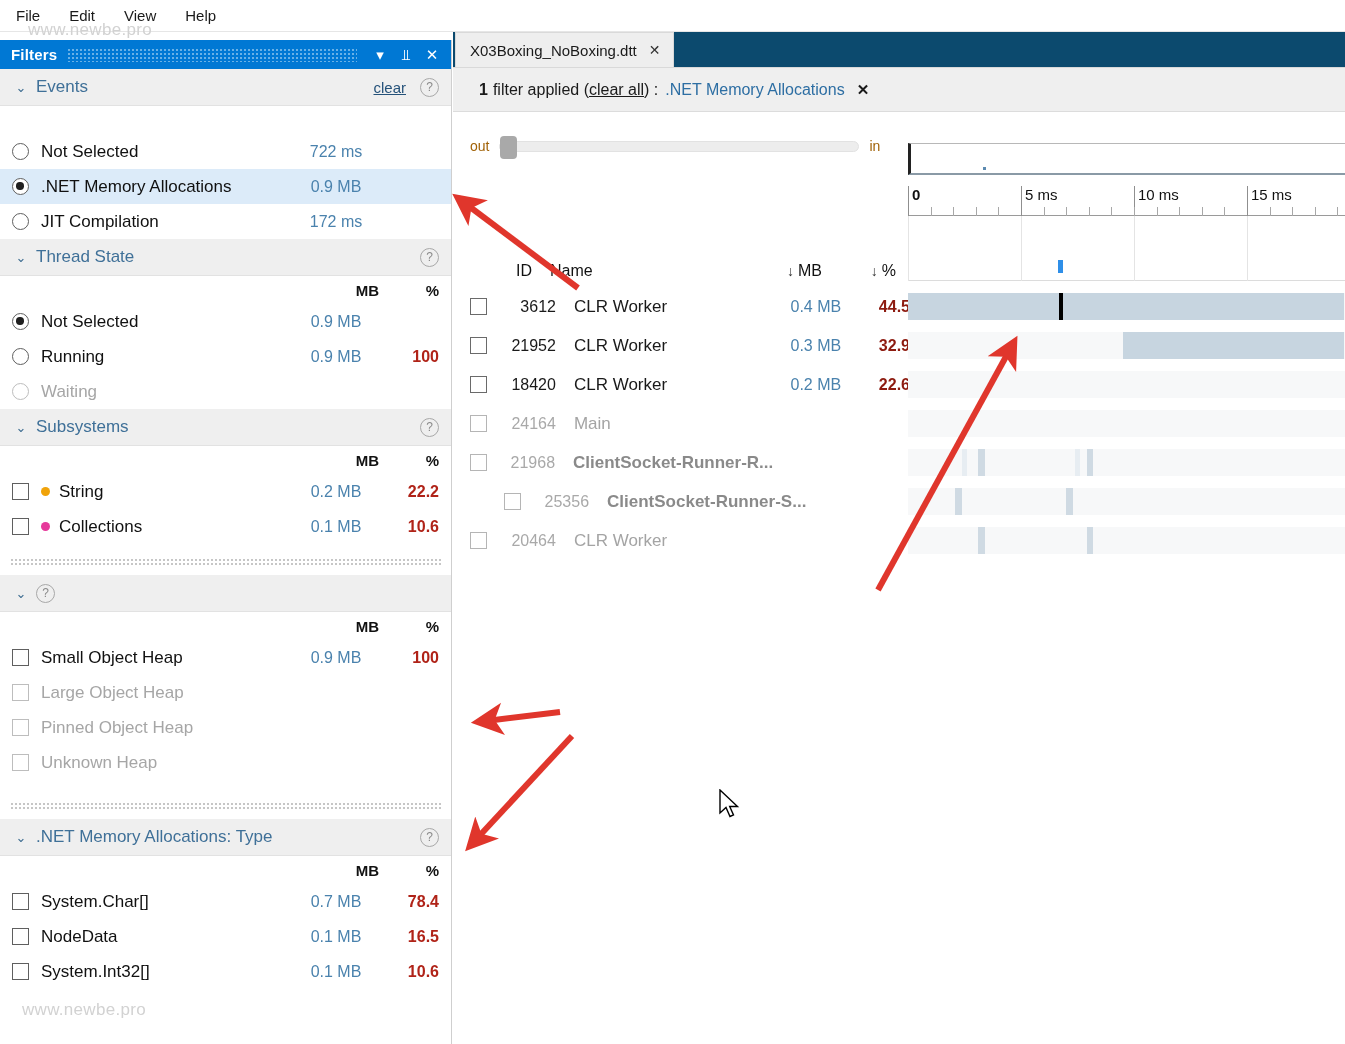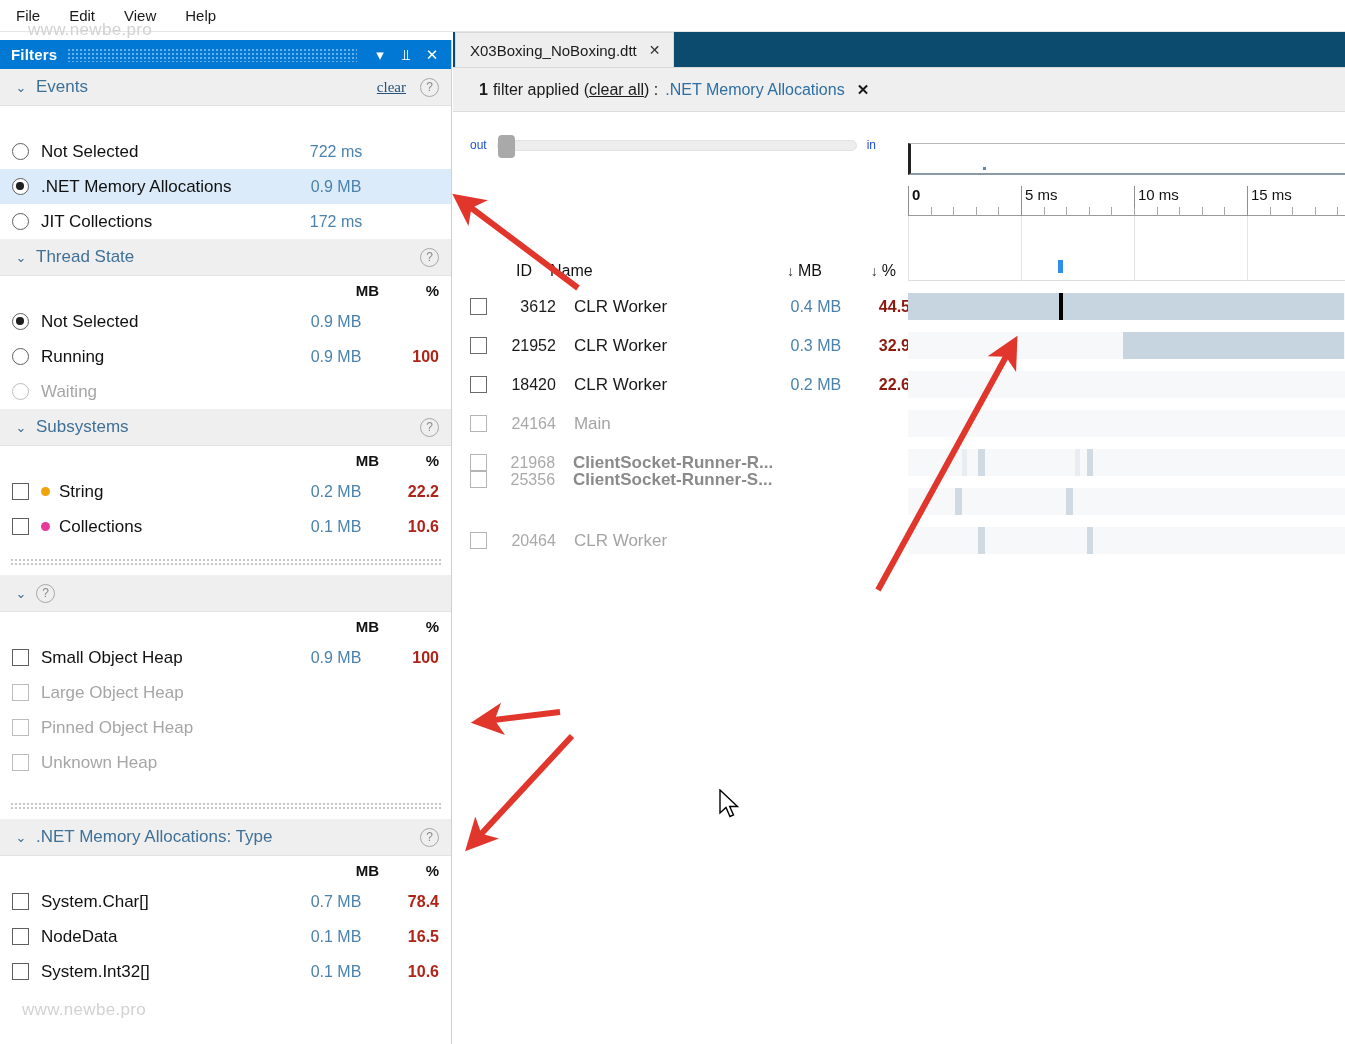--- a/index.html
+++ b/index.html
@@ -63,21 +63,20 @@
     display: flex; align-items: center; padding: 0 12px 0 12px;
   }
   .chev {
     width: 18px; color: #3a6a8f; font-size: 13px; margin-right: 6px;
     display:inline-block; text-align:center;
   }
   .sec-title { font-size: 17px; color: #3f7098; flex: 1 1 auto; }
   .sec-clear {
     font-size: 15px; color: #25527a; text-decoration: underline; margin-right: 14px;
     cursor: pointer;
-    font-family: Liberation Serif, serif;
   }
   .help {
     width: 19px; height: 19px; border-radius: 50%; border: 1px solid #a8a8a8;
     color: #8a8a8a; font-size: 12px; line-height: 17px; text-align: center;
     flex: 0 0 auto; cursor: default;
   }
 
   .col-head { display:flex; align-items:center; height: 28px; padding: 0 12px; }
   .col-head .sp { flex:1 1 auto; }
   .col-head .mbh { width: 86px; text-align: right; font-size: 15px; color:#111; font-weight:600;}
@@ -135,21 +134,21 @@
   .tab .tclose { margin-left: 12px; font-size: 14px; color:#333; cursor:pointer; }
 
   .filterbar {
     height: 44px; background: #efefef; border-bottom: 1px solid #dcdcdc;
     display: flex; align-items: center; padding-left: 26px; font-size: 16px; color: #1a1a1a;
   }
   .filterbar b { font-weight: 700; margin-right: 5px; }
   .fb-clear { text-decoration: underline; color: #1a1a1a; cursor: pointer; }
   .fb-chip { color: #2d6ea3; margin-left: 7px; }
   .fb-x { margin-left: 12px; font-size: 15px; color: #1a1a1a; cursor: pointer; font-weight:700;}
-  .zlabel { font-size: 12px; color: #1d4ed8; }
+  .zlabel { font-size: 14px; color: #a16207; }
   .ztrack {
     height: 11px; border-radius: 6px; background: #ededed; border: 1px solid #e2e2e2;
     position: relative;
   }
   .zthumb {
     position: absolute; left: 0; top: -6px; width: 17px; height: 23px;
     border-radius: 4px; background: #a9a9a9;
   }
 
   
@@ -260,21 +259,21 @@
           <span class="pc"></span>
         </div>
         <div class="row alt-sel">
           <span class="radio on"></span>
           <span class="lbl">.NET Memory Allocations</span>
           <span class="mb">0.9 MB</span>
           <span class="pc"></span>
         </div>
         <div class="row">
           <span class="radio"></span>
-          <span class="lbl">JIT Collections</span>
+          <span class="lbl">JIT Compilation</span>
           <span class="mb">172 ms</span>
           <span class="pc"></span>
         </div>
         <div class="sec-head">
           <span class="chev">⌄</span>
           <span class="sec-title">Thread State</span>
           <span class="help">?</span>
         </div>
         <div class="col-head">
           <span class="sp"></span>
@@ -498,21 +497,21 @@
         <span class="t-mb"></span>
         <span class="t-pc"></span>
       </div>
       <div class="trow" style="top: 443px;">
         <span class="tcb dim"></span>
         <span class="t-id dim">21968</span>
         <span class="t-name dim bold">ClientSocket-Runner-R...</span>
         <span class="t-mb"></span>
         <span class="t-pc"></span>
       </div>
-      <div class="trow" style="top: 460px;">
+      <div class="trow" style="top: 482px; margin-left: 34px;">
         <span class="tcb dim"></span>
         <span class="t-id dim">25356</span>
         <span class="t-name dim bold">ClientSocket-Runner-S...</span>
         <span class="t-mb"></span>
         <span class="t-pc"></span>
       </div>
       <div class="trow" style="top: 521px;">
         <span class="tcb dim"></span>
         <span class="t-id dim">20464</span>
         <span class="t-name dim">CLR Worker</span>

